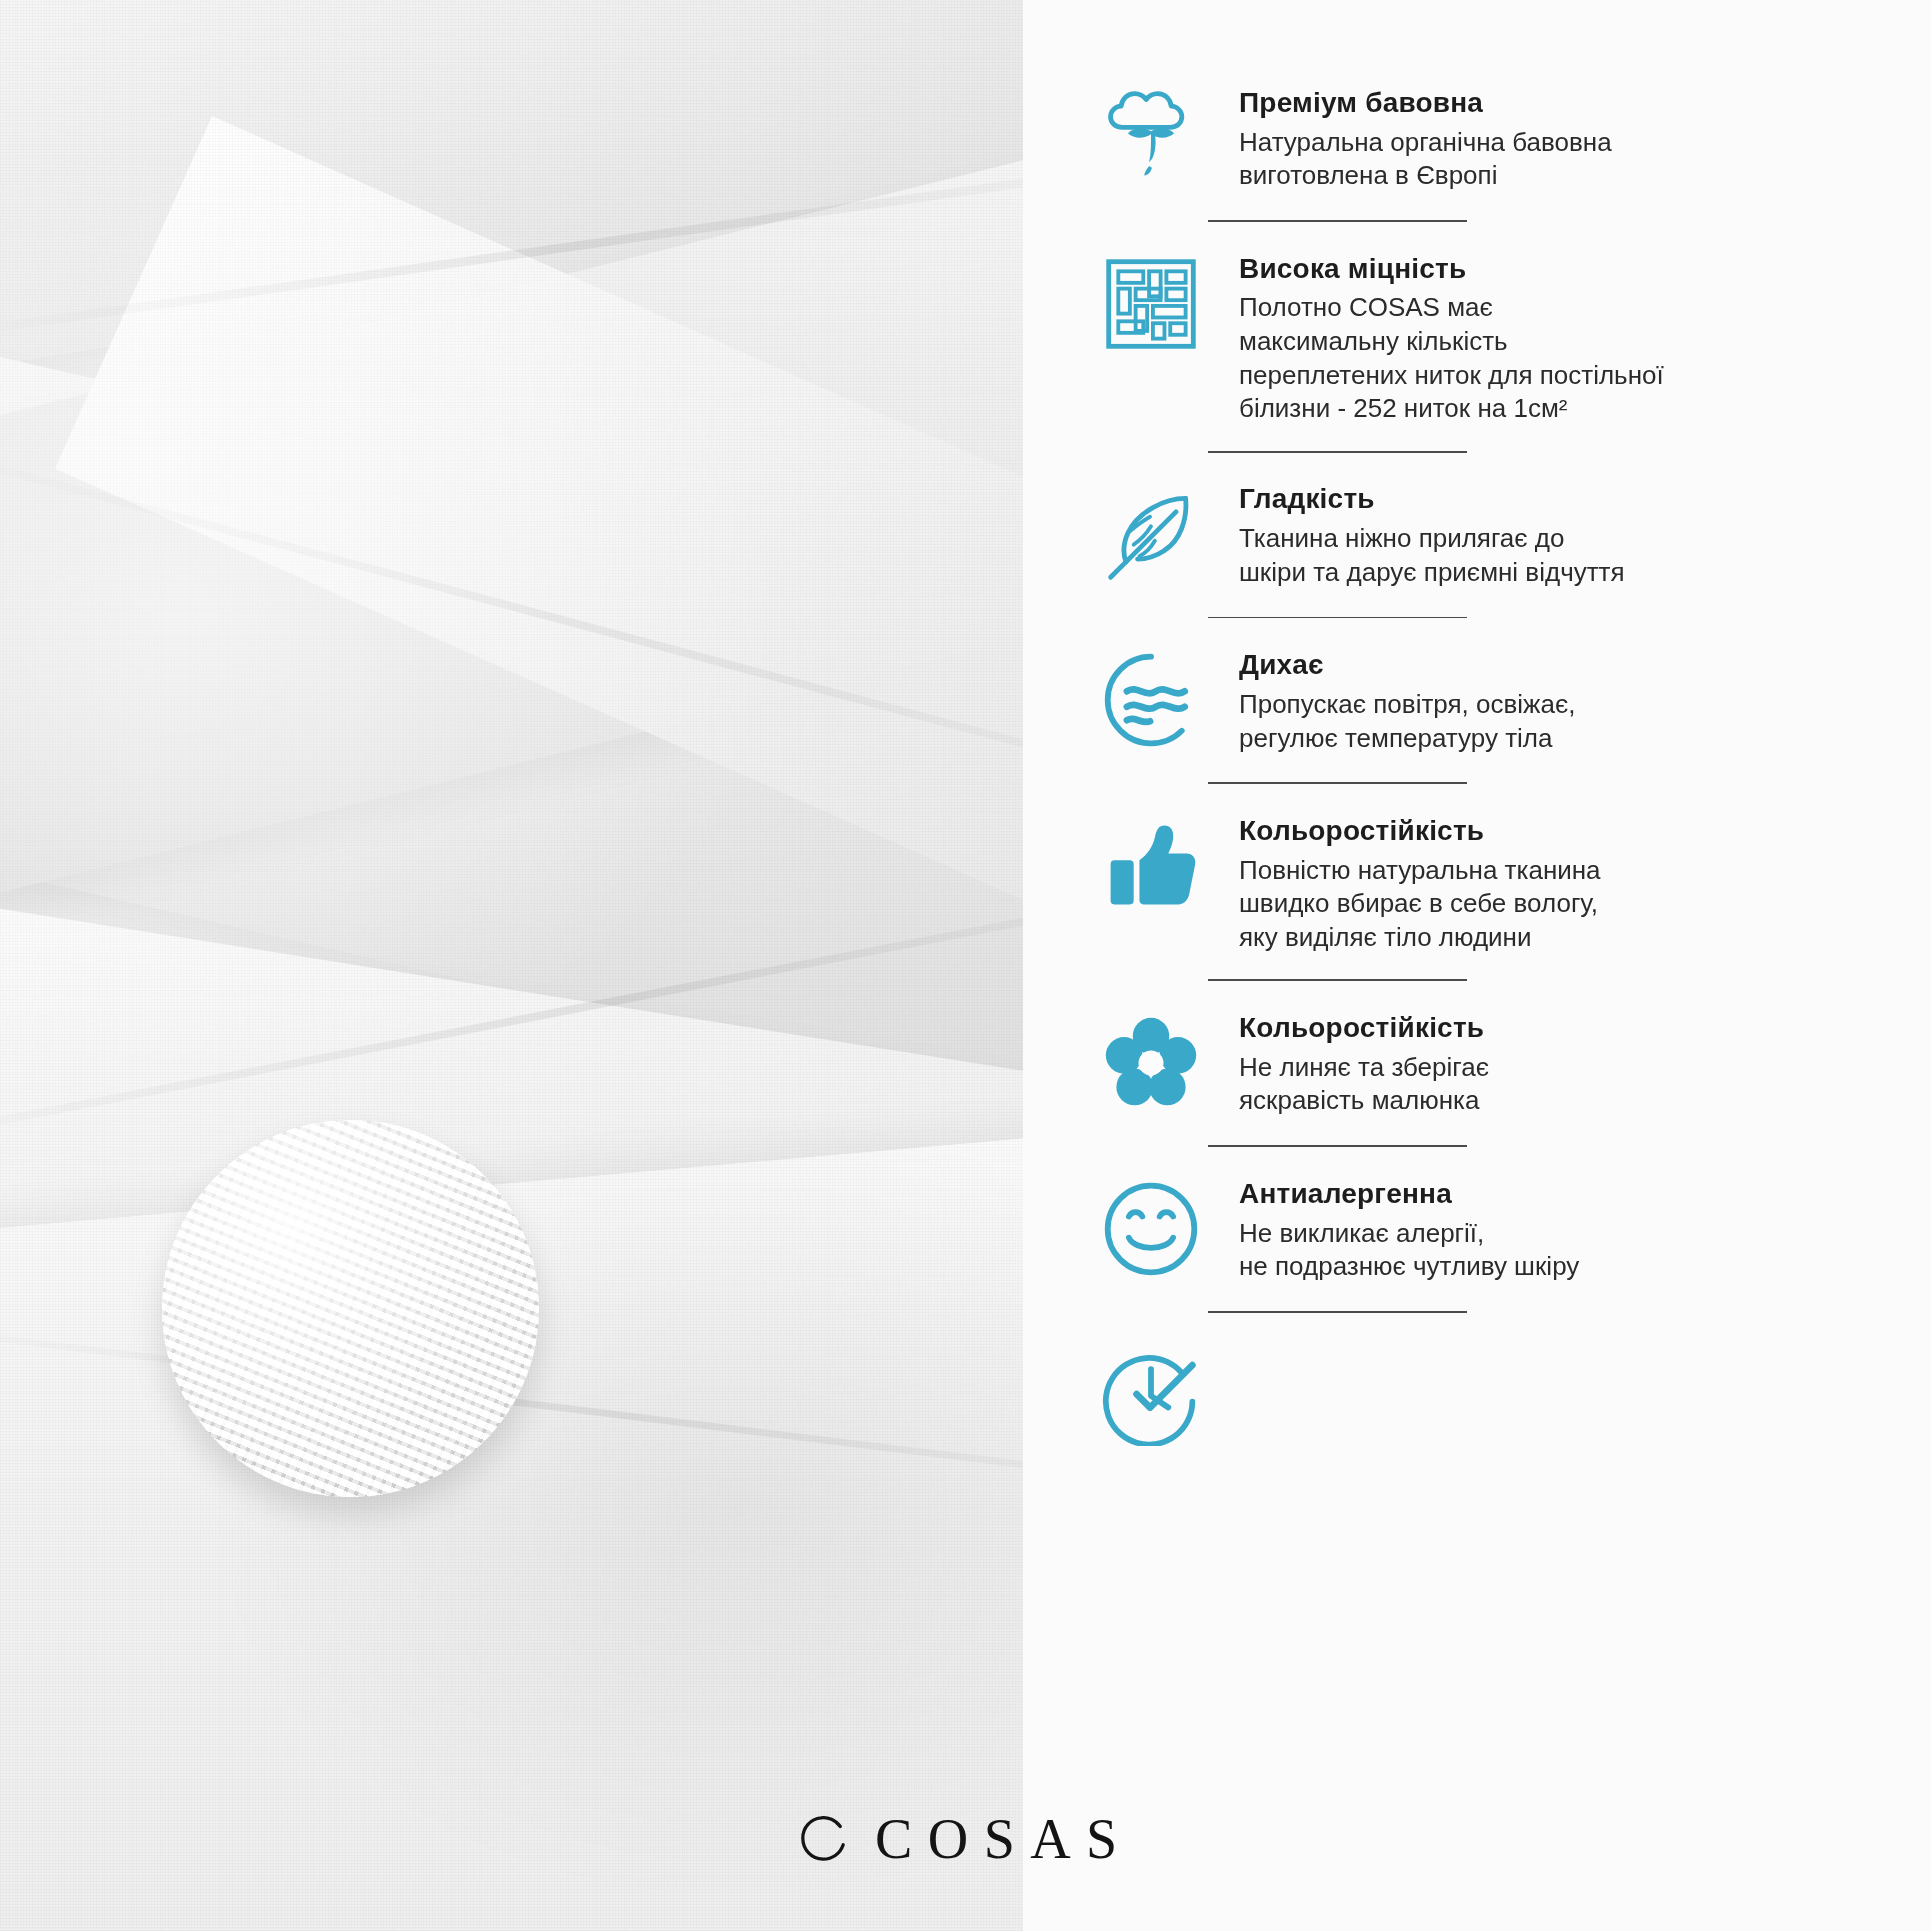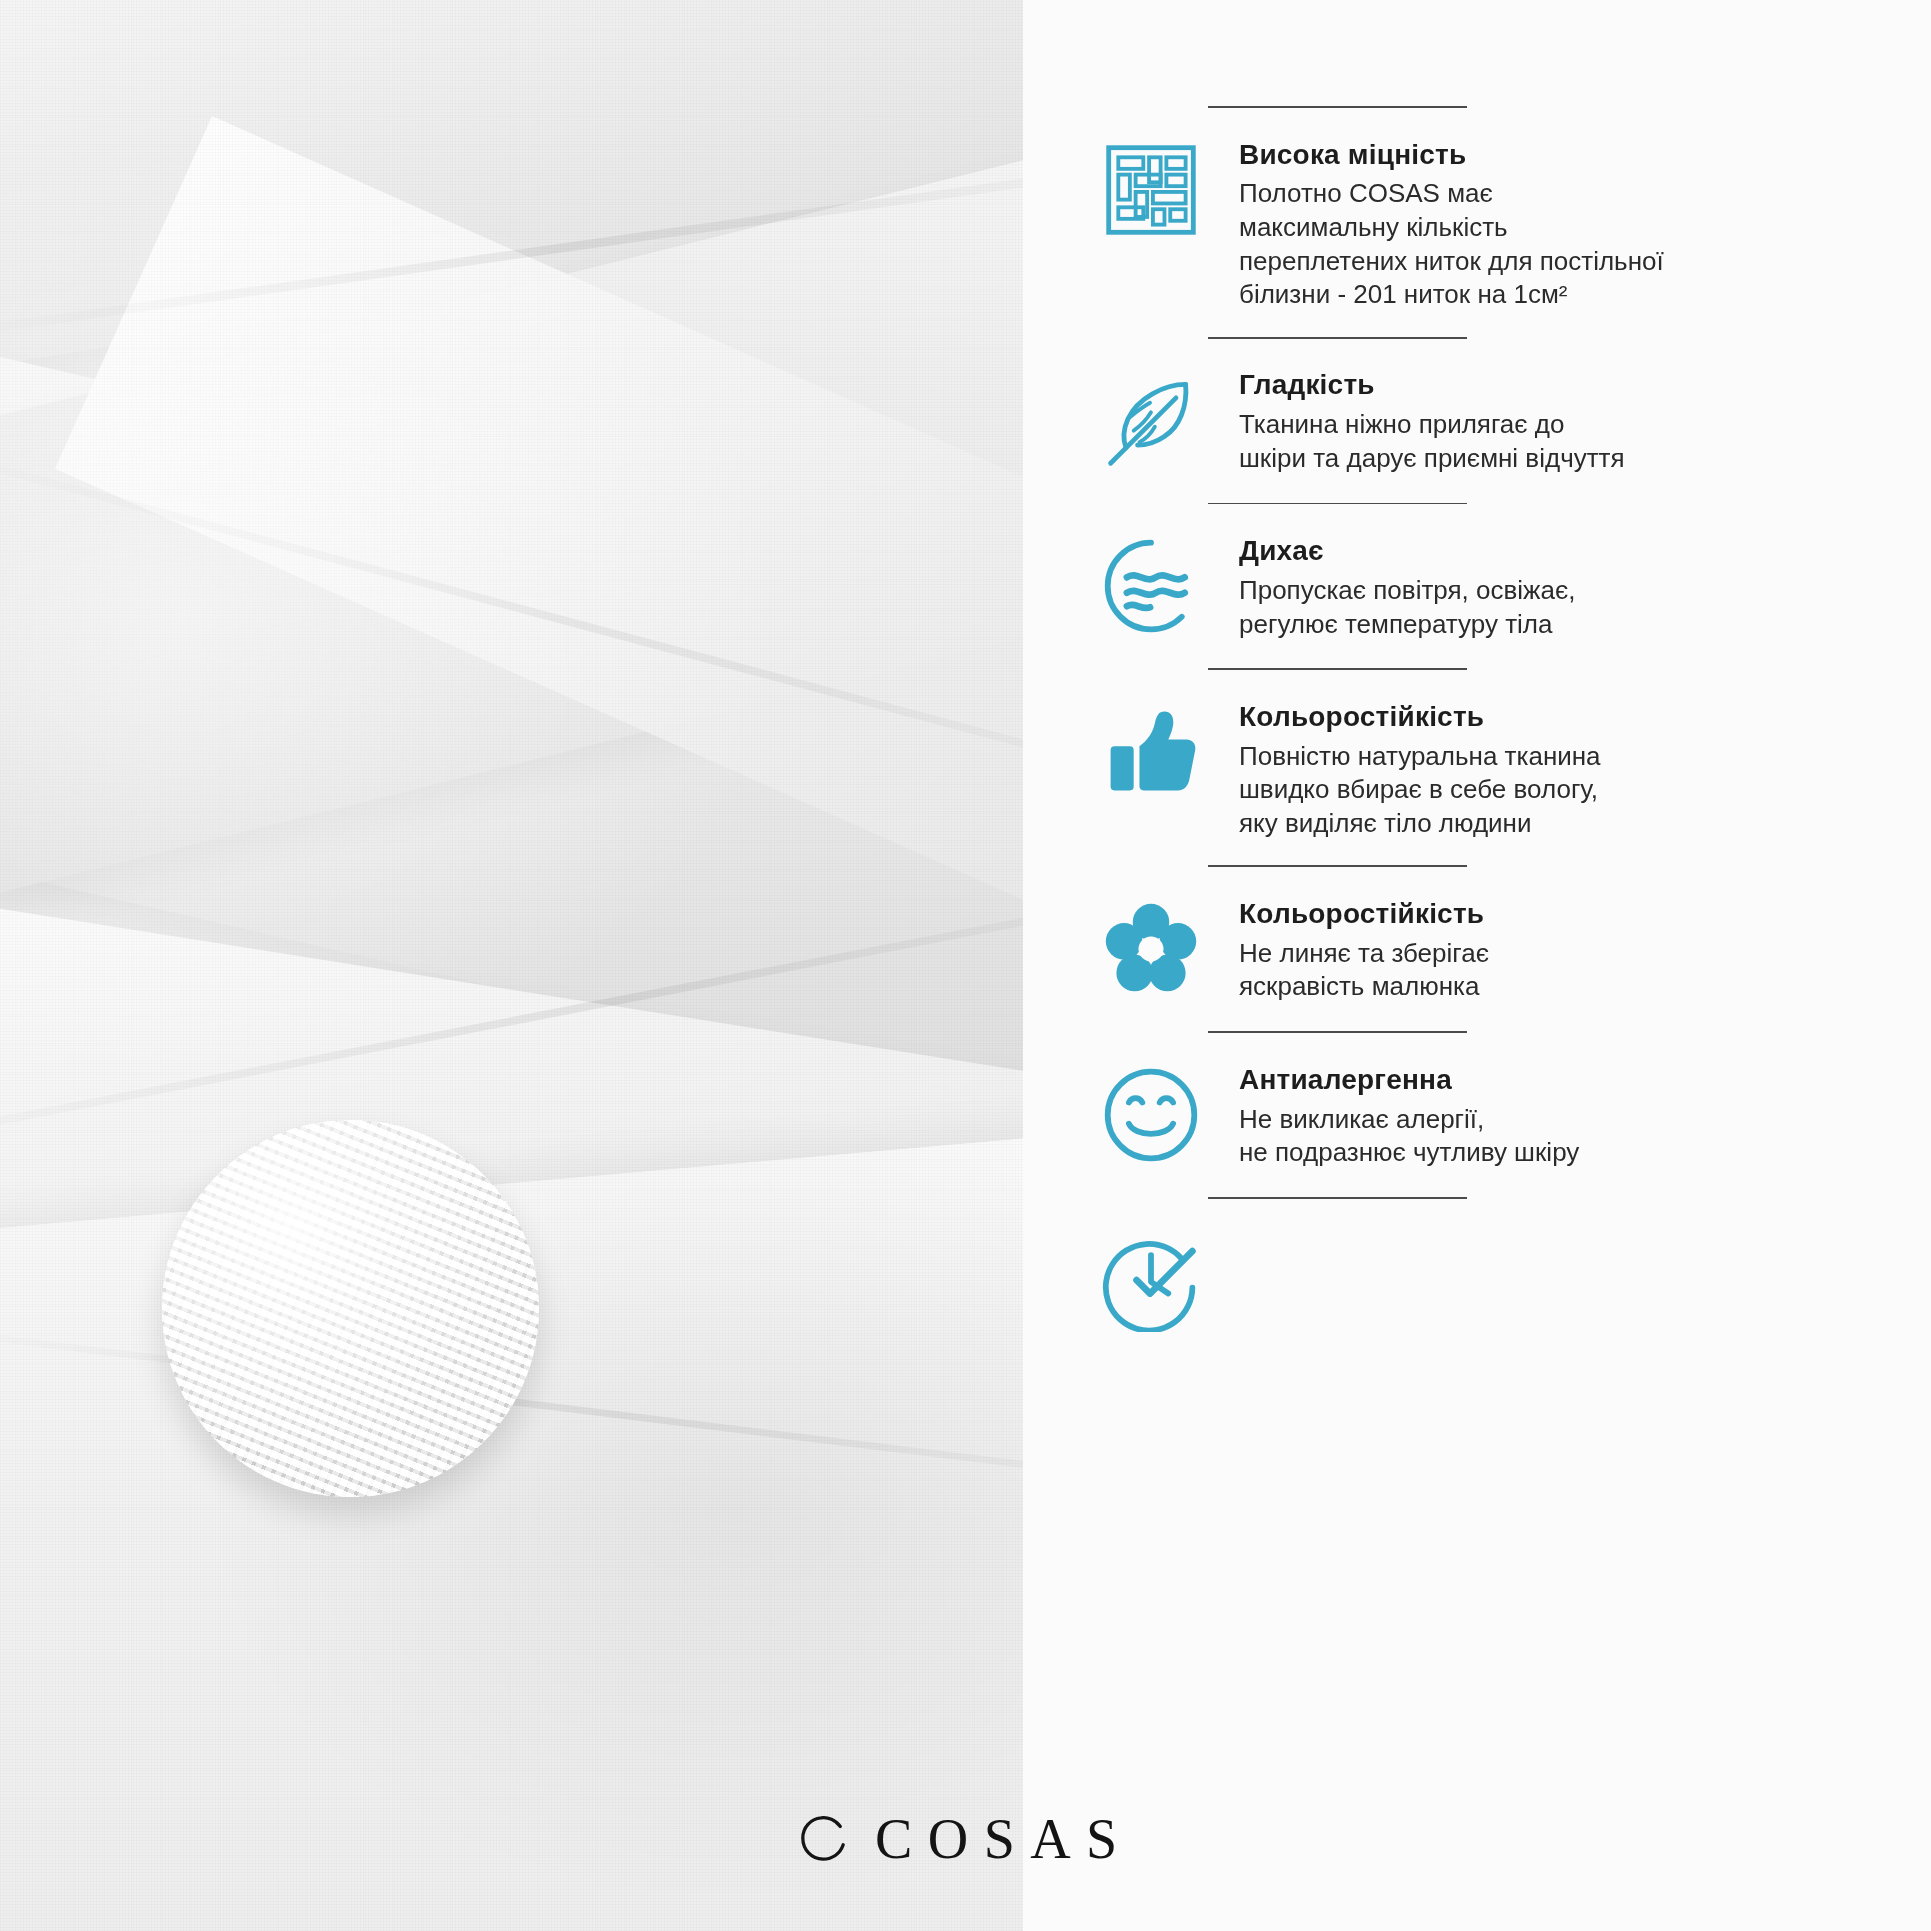--- a/index.html
+++ b/index.html
@@ -212,20 +212,36 @@
 
     <div id="swatch">
       <div id="swatch-texture"></div>
       <div id="swatch-gloss"></div>
     </div>
   </div>
 
   <div id="panel">
     <div id="panel-inner">
 
+      <div class="feature">
+        <div class="feat-icon">
+          <svg width="106" height="106" viewBox="0 0 110 110" fill="none">
+            <path d="M25 44c-7 0-12-5-12-11s5-11 11-11c1-8 7-13 14-13 5 0 9 2 12 6 3-4 7-6 12-6 7 0 13 5 14 13 6 0 11 5 11 11s-5 11-12 11z" stroke="#3aa8c9" stroke-width="5" stroke-linejoin="round" fill="none"></path>
+            <path d="M55 48c-7-4-18-4-24 2 6 6 17 6 24 1z" fill="#3aa8c9"></path>
+            <path d="M55 48c7-4 18-4 24 2-6 6-17 6-24 1z" fill="#3aa8c9"></path>
+            <path d="M55 50c0 12 0 22-2 30 6-4 8-18 6-30z" fill="#3aa8c9"></path>
+            <path d="M53 84c-3 4-5 7-5 10 4 0 7-4 8-8z" fill="#3aa8c9"></path>
+          </svg>
+        </div>
+        <div class="feat-text">
+          <div class="feat-title">Преміум бавовна</div>
+          <div class="feat-desc">Натуральна органічна бавовна
+виготовлена в Європі</div>
+        </div>
+      </div>
       <div class="divider"></div>
 
       <div class="feature">
         <div class="feat-icon">
           <svg width="100" height="100" viewBox="0 0 104 104" fill="none">
             <rect x="8" y="8" width="88" height="88" stroke="#3aa8c9" stroke-width="5"></rect>
             <g stroke="#3aa8c9" stroke-width="4">
               <rect x="18" y="18" width="26" height="12"></rect>
               <rect x="50" y="18" width="12" height="26"></rect>
               <rect x="68" y="18" width="20" height="12"></rect>
@@ -238,21 +254,21 @@
               <rect x="54" y="72" width="12" height="16"></rect>
               <rect x="72" y="72" width="16" height="12"></rect>
             </g>
           </svg>
         </div>
         <div class="feat-text">
           <div class="feat-title">Висока міцність</div>
           <div class="feat-desc">Полотно COSAS має
 максимальну кількість
 переплетених ниток для постільної
-білизни - 201 ниток на 1см²</div>
+білизни - 252 ниток на 1см²</div>
         </div>
       </div>
       <div class="divider"></div>
 
       <div class="feature">
         <div class="feat-icon">
           <svg width="100" height="100" viewBox="0 0 104 104" fill="none">
             <path d="M88 14C66 14 38 28 28 50c-5 11-5 22-2 30L78 28" stroke="#3aa8c9" stroke-width="5" stroke-linecap="round" stroke-linejoin="round"></path>
             <path d="M88 14c2 22-6 44-22 54-9 6-20 9-28 9" stroke="#3aa8c9" stroke-width="5" stroke-linecap="round"></path>
             <path d="M26 80L10 96" stroke="#3aa8c9" stroke-width="5" stroke-linecap="round"></path>

